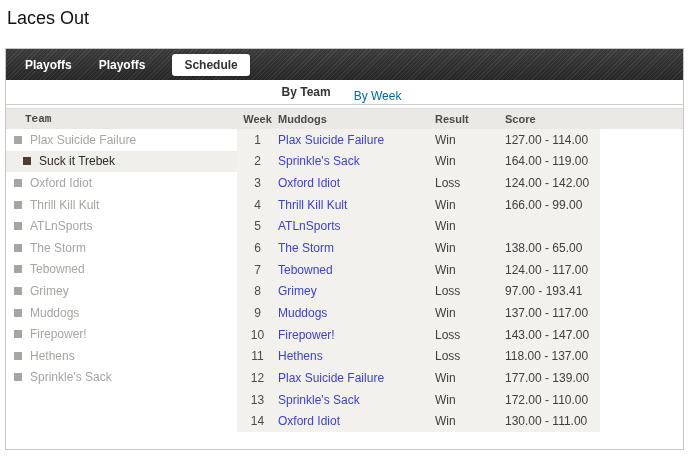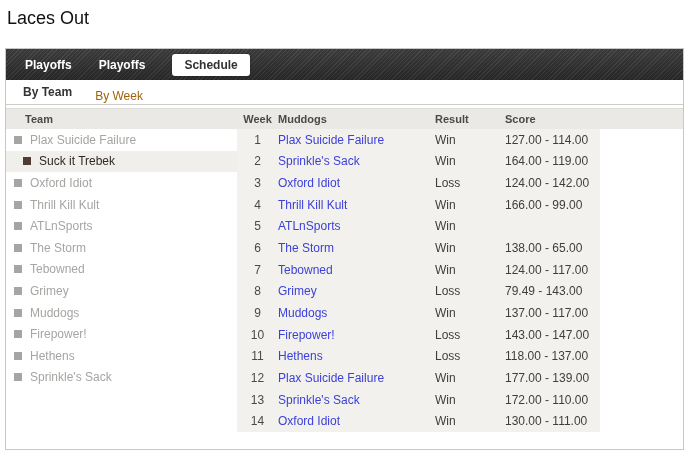--- a/index.html
+++ b/index.html
@@ -18,30 +18,30 @@
             background-color:#343434;
             background-image:
               repeating-linear-gradient(135deg, rgba(255,255,255,0.05) 0 1px, rgba(0,0,0,0.10) 1px 3px),
               linear-gradient(#414141, #2a2a2a); }
   .tab { color:#fff; font-size:12px; font-weight:bold; margin-right:27px; cursor:pointer; white-space:nowrap; }
   .tab.active { background:#fff; color:#333; padding:4px 12px; border-radius:3px;
                 margin-right:0; box-shadow:0 0 2px rgba(0,0,0,0.4); }
 
   
   .subnav { height:25px; display:flex; align-items:center; padding-left:17px;
-            background:#fff; border-bottom:1px solid #cdccc8; }
+            background:#fff; border-bottom:1px solid #cdccc8;justify-content:center; }
   .subnav-item { font-size:12px; margin-right:23px; cursor:pointer; }
   .subnav-item.current { font-weight:bold; color:#333; }
-  .subnav-item.link { color:#a16207;margin-top:8px; }
+  .subnav-item.link { color:#0369a1;margin-top:8px; }
 
   
   .gridhead { margin-top:3px; height:21px; border-top:1px solid #dddcd8; background:#eae9e5;
               display:grid; grid-template-columns:231px 41px 157px 70px auto; align-items:center;
               font-size:11px; font-weight:bold; color:#4a4a4a; }
-  .gridhead .c-team { padding-left:19px; }
+  .gridhead .c-team { padding-left:19px;font-family:Liberation Mono, monospace; }
   .gridhead .c-week { text-align:center; }
 
   
   .content { display:flex; height:303px; background:#fff; }
 
   .sidebar { width:231px; background:#fff; }
   .team-list { list-style:none; margin:0; padding:0; }
   .team-item { height:21.6px; display:flex; align-items:center; padding-left:8px;
                font-size:12px; color:#a7a5a2; cursor:pointer; }
   .team-item .bullet { width:8px; height:8px; background:#a7a5a2; margin-right:8px; flex:0 0 auto; }
@@ -174,21 +174,21 @@
           <div class="sched-row">
     <span class="week">7</span>
     <a class="opponent">Tebowned</a>
     <span class="result">Win</span>
     <span class="score">124.00 - 117.00</span>
   </div>
           <div class="sched-row">
     <span class="week">8</span>
     <a class="opponent">Grimey</a>
     <span class="result">Loss</span>
-    <span class="score">79.49 - 143.00</span>
+    <span class="score">97.00 - 193.41</span>
   </div>
           <div class="sched-row">
     <span class="week">9</span>
     <a class="opponent">Muddogs</a>
     <span class="result">Win</span>
     <span class="score">137.00 - 117.00</span>
   </div>
           <div class="sched-row">
     <span class="week">10</span>
     <a class="opponent">Firepower!</a>

